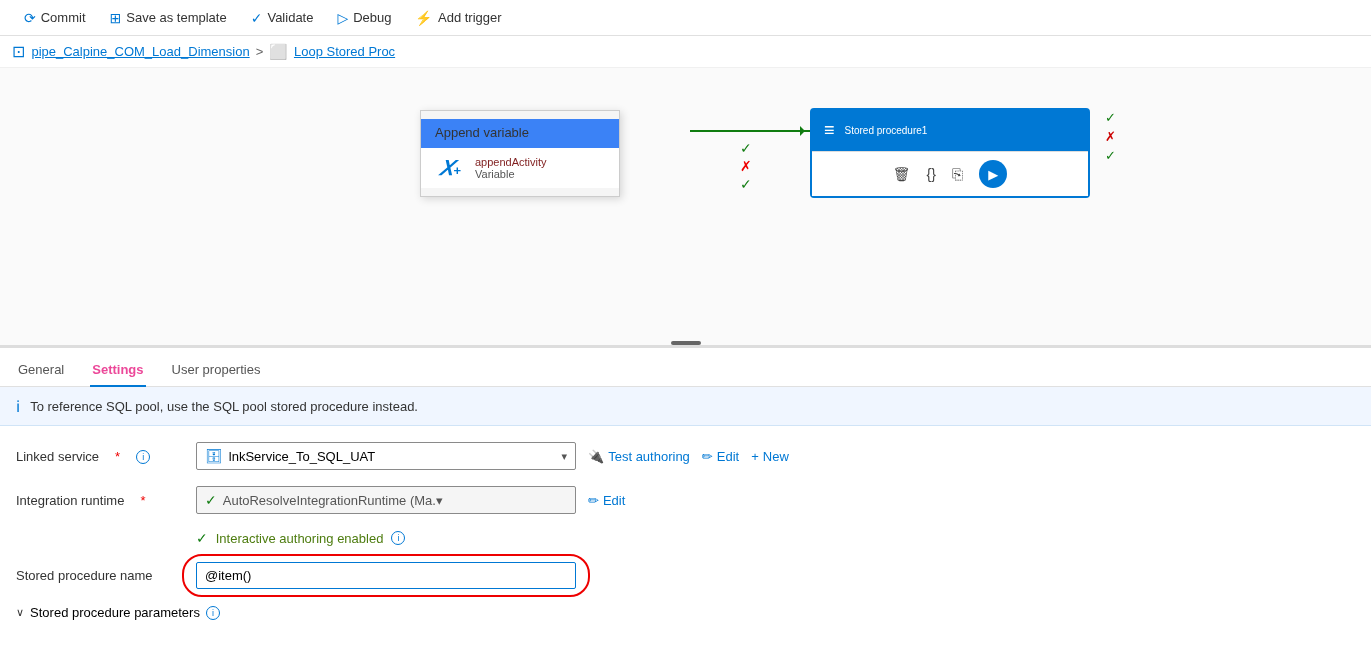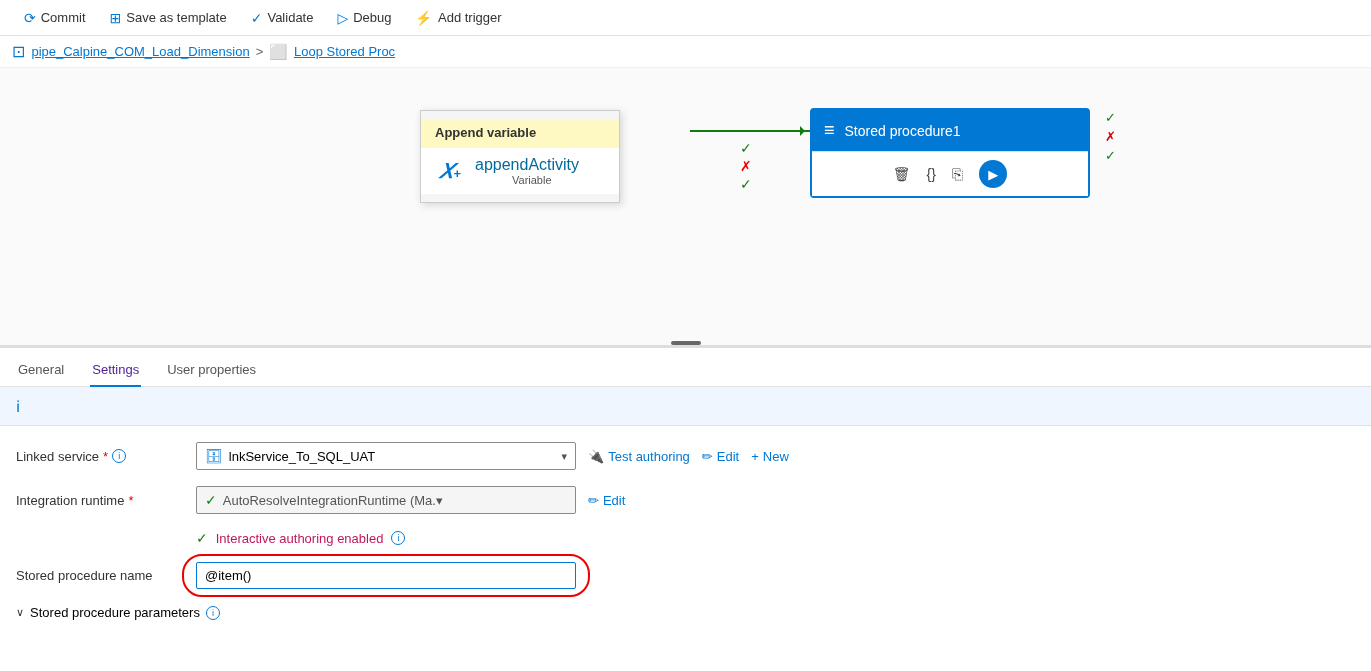--- a/index.html
+++ b/index.html
@@ -58,42 +58,42 @@
       border: 1px solid #ccc;
       box-shadow: 2px 2px 8px rgba(0,0,0,0.15);
       padding: 8px 0;
       z-index: 100;
       min-width: 200px;
     }
     .dropdown-header {
       padding: 6px 14px 8px;
       font-size: 13px;
       color: #333;
-      font-weight: 700;
-      background: #fef9c3;
+      font-weight: 400;
+      background: #3b82f6;
     }
     .dropdown-item {
       display: flex;
       align-items: center;
       gap: 10px;
       padding: 8px 14px;
       cursor: pointer;
       background: #fff;
     }
     .dropdown-item-icon {
       color: #0078d4;
       font-size: 22px;
       font-weight: bold;
       font-style: italic;
       line-height: 1;
       width: 30px;
       text-align: center;
     }
-    .dropdown-item-text { font-size: 16px; color: #0369a1; text-align: center; }
-    .dropdown-item-subtext { color: #555; font-size: 11px; margin-left: 37px; }
+    .dropdown-item-text { font-size: 11px; color: #7f1d1d; }
+    .dropdown-item-subtext { color: #555; font-size: 11px; }
 
     
     .pipeline-node {
       position: absolute;
       top: 40px;
       left: 810px;
       background: #0078d4;
       border: 2px solid #0078d4;
       border-radius: 4px;
       width: 280px;
@@ -104,21 +104,21 @@
     .node-header {
       display: flex;
       align-items: center;
       gap: 10px;
       padding: 10px 12px;
       background: #0078d4;
       color: white;
       border-radius: 2px 2px 0 0;
       position: relative;
     }
-    .node-title { font-size: 14px; font-weight: 500; color: white; flex: 1; }
+    .node-title { font-size: 10px; font-weight: 500; color: white; flex: 1; }
     .node-icon { font-size: 18px; color: white; }
     .node-actions {
       display: flex;
       align-items: center;
       justify-content: center;
       gap: 16px;
       padding: 8px 12px;
       background: #fff;
       border-top: 1px solid #ddd;
     }
@@ -185,22 +185,22 @@
     }
     .tab {
       padding: 6px 2px 8px;
       cursor: pointer;
       font-size: 13px;
       color: #555;
       border-bottom: 2px solid transparent;
       margin-bottom: -1px;
     }
     .tab.active {
-      color: #4c1d95;
-      font-weight: 400;
+      color: #ec4899;
+      font-weight: 700;
       border-bottom: 2px solid #0078d4;
     }
 
     
     .info-banner {
       display: flex;
       align-items: center;
       gap: 10px;
       padding: 8px 16px;
       background: #f0f6ff;
@@ -223,22 +223,22 @@
       align-items: center;
       margin-bottom: 16px;
       gap: 0;
     }
     .form-label {
       width: 180px;
       font-size: 13px;
       font-weight: 500;
       color: #333;
       display: flex;
-      align-items: flex-start;
-      gap: 4px;
+      align-items: flex-end;
+      gap: 16px;
       flex-shrink: 0;
     }
     .required-star { color: #e00; }
     .info-circle {
       display: inline-flex;
       align-items: center;
       justify-content: center;
       width: 14px;
       height: 14px;
       border-radius: 50%;
@@ -314,21 +314,21 @@
     }
 
     
     .authoring-row {
       display: flex;
       align-items: center;
       gap: 8px;
       margin-left: 180px;
       margin-bottom: 16px;
     }
-    .authoring-text { font-size: 13px; color: #be185d; }
+    .authoring-text { font-size: 13px; color: #4d7c0f; }
 
     
     .proc-name-wrapper {
       position: relative;
       display: inline-block;
     }
     .circle-annotation {
       position: absolute;
       top: -8px;
       left: -14px;
@@ -446,20 +446,21 @@
     <div class="tab active">
       <span>Settings</span>
     </div>
     <div class="tab">
       <span>User properties</span>
     </div>
   </div>
 
   <div class="info-banner">
     <span class="info-icon">ℹ</span>
+    <span>To reference SQL pool, use the SQL pool stored procedure instead.</span>
   </div>
 
   <div class="form-body">
 
     <div class="form-row">
       <div class="form-label">
         <span>Linked service</span>
         <span class="required-star">*</span>
         <span class="info-circle">i</span>
       </div>

